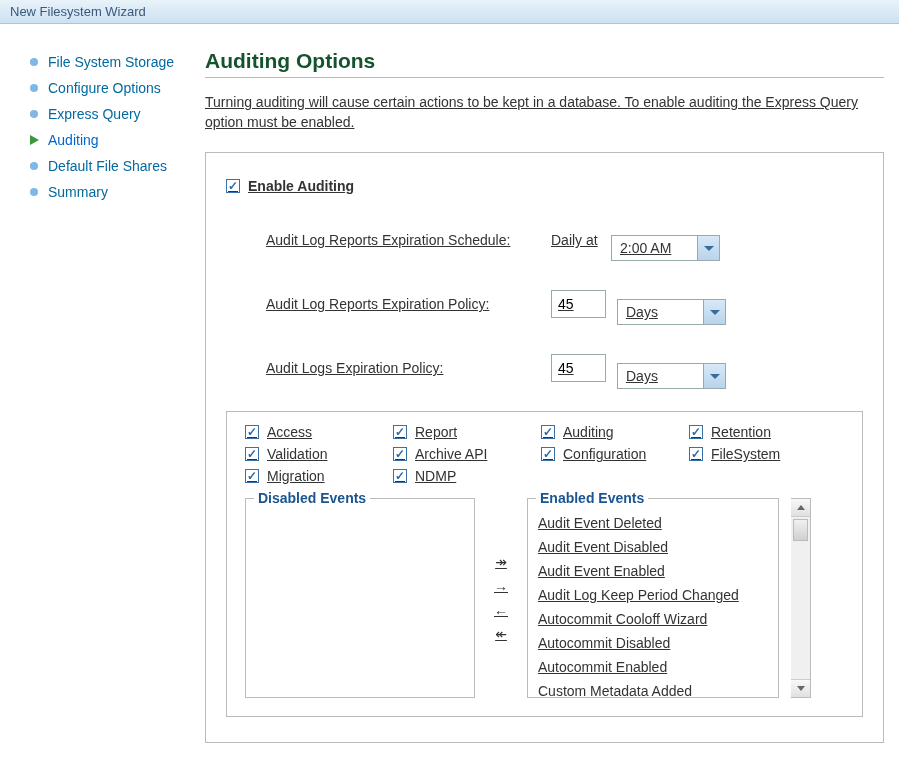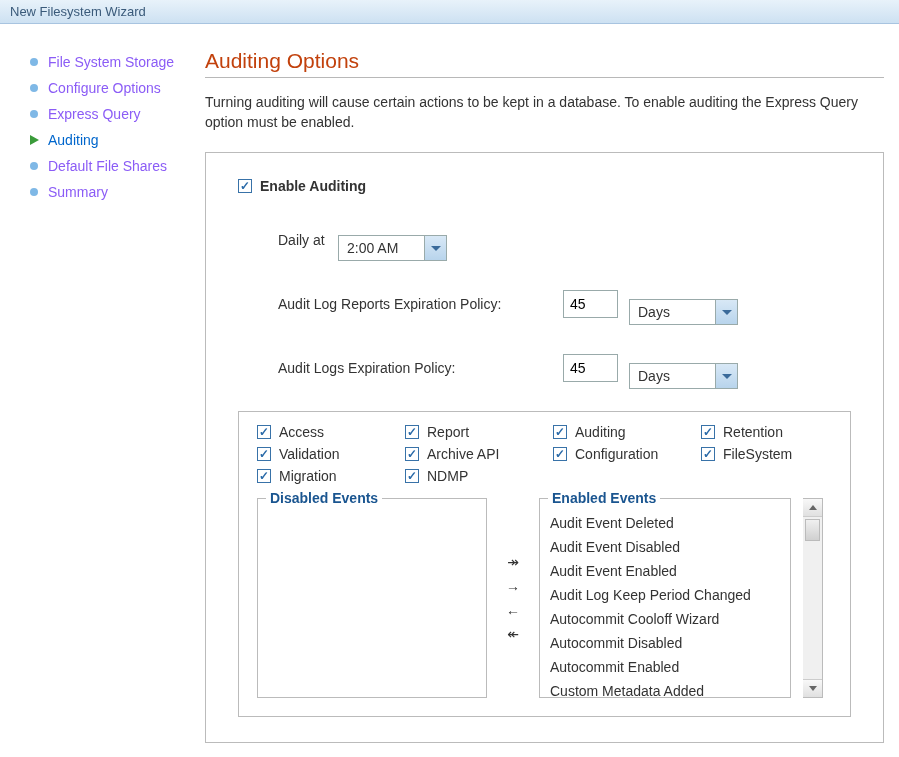--- a/index.html
+++ b/index.html
@@ -20,21 +20,21 @@
     
     .sidebar {
       width: 200px;
       padding: 25px 10px 30px 30px;
     }
     
     .sidebar-item {
       display: flex;
       align-items: center;
       padding: 5px 0;
-      color: #8b5cf6;
+      color: #0369a1;
       cursor: pointer;
       font-size: 14px;
     }
     
     .sidebar-bullet {
       width: 8px;
       height: 8px;
       border-radius: 50%;
       background: #7fb8e6;
       margin-right: 10px;
@@ -56,41 +56,43 @@
       color: #0066cc;
     }
     
     .content {
       flex: 1;
       padding: 25px 15px 20px 5px;
     }
     
     .page-title {
       font-size: 21px;
-      font-weight: normal;
-      color: #c2410c;
+      font-weight: bold;
+      color: #14532d;
       margin-bottom: 4px;
     }
     
     .divider {
       border: none;
       border-top: 1px solid #b8b8b8;
       margin-bottom: 15px;
     }
     
     .description {
       font-size: 14px;
       color: #333;
       margin-bottom: 20px;
       line-height: 1.4;
+      text-decoration: underline;
     }
     
     .options-panel {
       border: 1px solid #bbb;
-      padding: 25px 32px;
+      padding: 25px 20px;
+      text-decoration: underline;
     }
     
     .enable-row {
       display: flex;
       align-items: center;
       margin-bottom: 25px;
     }
     
     .checkbox {
       width: 14px;
@@ -359,20 +361,21 @@
     <p class="description">Turning auditing will cause certain actions to be kept in a database. To enable auditing the Express Query option must be enabled.</p>
 
     <div class="options-panel">
 
       <div class="enable-row">
         <span class="checkbox checked"></span>
         <span class="enable-label">Enable Auditing</span>
       </div>
 
       <div class="form-row">
+        <span class="form-label">Audit Log Reports Expiration Schedule:</span>
         <span class="form-mid">Daily at</span>
         <div class="dropdown">
           <span class="dropdown-text">2:00 AM</span>
           <span class="dropdown-btn">
               <span class="chevron-down"></span>
             </span>
         </div>
       </div>
 
       <div class="form-row">

